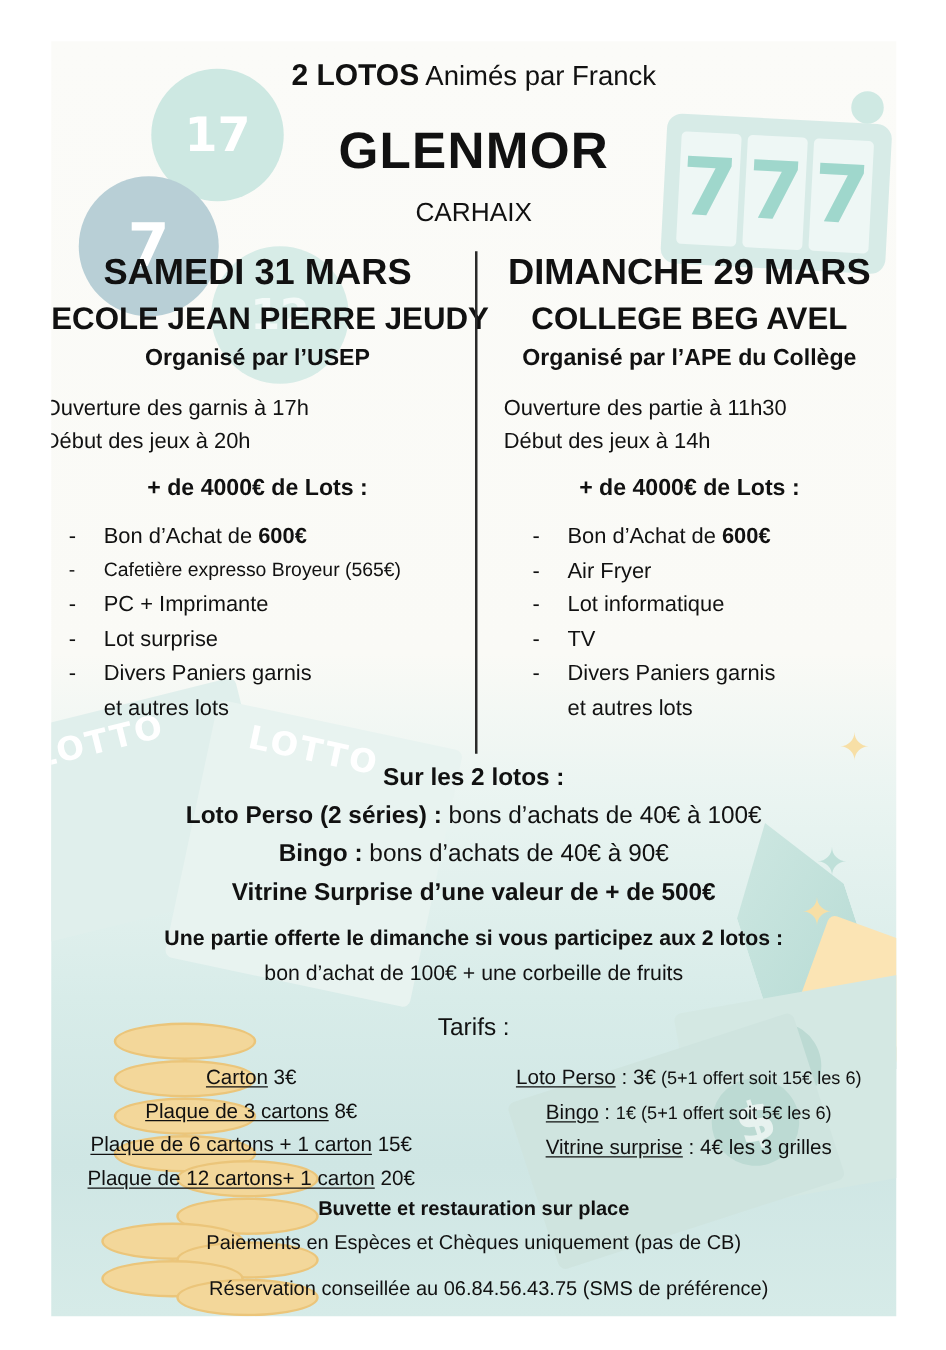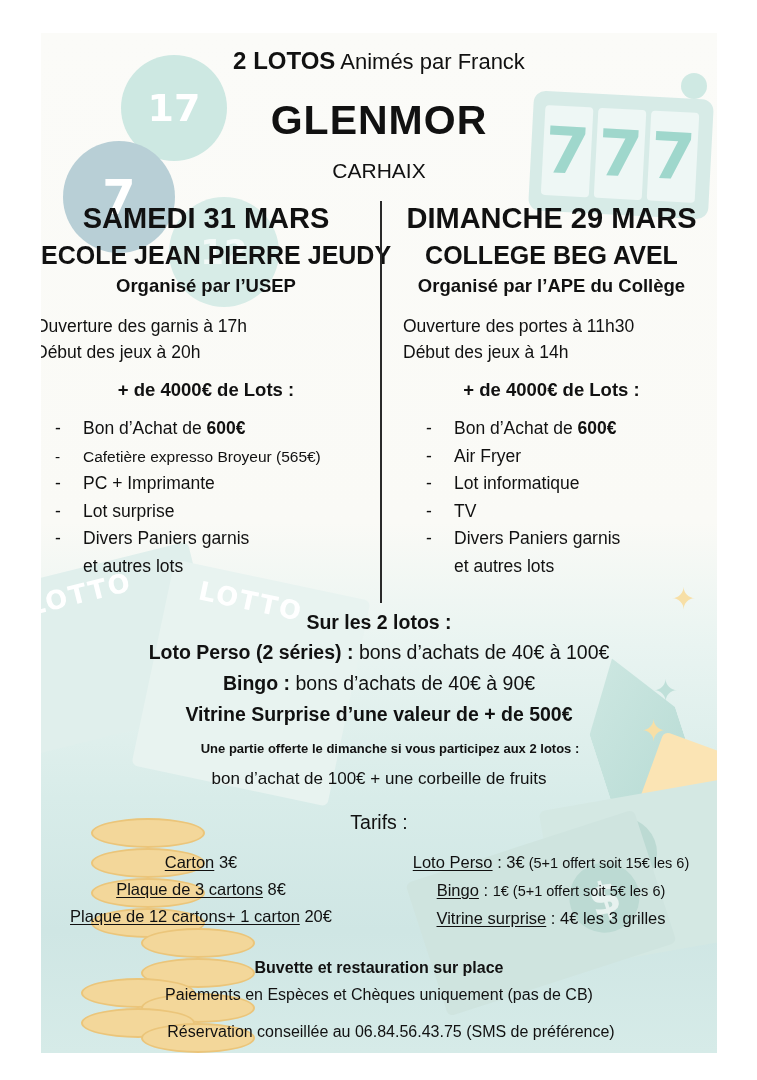--- a/index.html
+++ b/index.html
@@ -61,21 +61,21 @@
     .col-right ul { padding-left:40px; }
     .col li { position:relative; padding-left:28px; white-space:nowrap; }
     .col li .dash { position:absolute; left:0; }
     .col li.small { font-size:15.5px; }
     .col li.cont { padding-left:28px; }
 
     .both-head { top:578px; font-size:19.5px; font-weight:bold; }
     .line-lp { top:608px; font-size:19.5px; }
     .line-bingo { top:639px; font-size:19.5px; }
     .line-vitrine { top:670px; font-size:19.5px; font-weight:bold; }
-    .line-offer { top:708px; font-size:13px; font-weight:bold;padding-left:11px; }
+    .line-offer { top:708px; font-size:17px; font-weight:bold; }
     .line-offer2 { top:736px; font-size:17px; }
     .tarifs-head { top:778px; font-size:19.5px; }
 
     .tar { position:absolute; font-size:16.5px; line-height:27px; text-align:center; white-space:nowrap; }
     .tar-left { left:0; width:320px; top:816px; }
     .tar-right { left:340px; width:340px; top:816px; }
     .u { text-decoration:underline; text-underline-offset:2px; }
     .small-t { font-size:14.5px; }
 
     .buvette { top:926px; font-size:16px; font-weight:bold; }
@@ -157,21 +157,21 @@
     </ul>
   </div>
 
   <div class="divider"></div>
 
   <div class="col col-right">
     <div class="day">DIMANCHE 29 MARS</div>
     <div class="venue">COLLEGE BEG AVEL</div>
     <div class="org">Organisé par l’APE du Collège</div>
     <div class="times">
-      <div>Ouverture des portes à 11h30</div>
+      <div>Ouverture des partie à 11h30</div>
       <div>Début des jeux à 14h</div>
     </div>
     <div class="lots-head">+ de 4000€ de Lots :</div>
     <ul>
       <li><span class="dash">-</span><span>Bon d’Achat de </span><b>600€</b></li>
       <li><span class="dash">-</span><span>Air Fryer</span></li>
       <li><span class="dash">-</span><span>Lot informatique</span></li>
       <li><span class="dash">-</span><span>TV</span></li>
       <li><span class="dash">-</span><span>Divers Paniers garnis</span></li>
       <li class="cont">et autres lots</li>
@@ -182,20 +182,21 @@
   <div class="c line-lp"><b>Loto Perso (2 séries) :</b><span> bons d’achats de 40€ à 100€</span></div>
   <div class="c line-bingo"><b>Bingo :</b><span> bons d’achats de 40€ à 90€</span></div>
   <div class="c line-vitrine">Vitrine Surprise d’une valeur de + de 500€</div>
   <div class="c line-offer">Une partie offerte le dimanche si vous participez aux 2 lotos :</div>
   <div class="c line-offer2">bon d’achat de 100€ + une corbeille de fruits</div>
 
   <div class="c tarifs-head">Tarifs :</div>
   <div class="tar tar-left">
     <div><span class="u">Carton</span><span> 3€</span></div>
     <div><span class="u">Plaque de 3 cartons</span><span> 8€</span></div>
+    <div><span class="u">Plaque de 6 cartons + 1 carton</span><span> 15€</span></div>
     <div><span class="u">Plaque de 12 cartons+ 1 carton</span><span> 20€</span></div>
   </div>
   <div class="tar tar-right">
     <div><span class="u">Loto Perso</span><span> : </span><span>3€</span><span class="small-t"> (5+1 offert soit 15€ les 6)</span></div>
     <div><span class="u">Bingo</span><span> : </span><span class="small-t">1€</span><span class="small-t"> (5+1 offert soit 5€ les 6)</span></div>
     <div><span class="u">Vitrine surprise</span><span> : </span><span>4€ les 3 grilles</span></div>
   </div>
 
   <div class="c buvette">Buvette et restauration sur place</div>
   <div class="c paiement">Paiements en Espèces et Chèques uniquement (pas de CB)</div>

